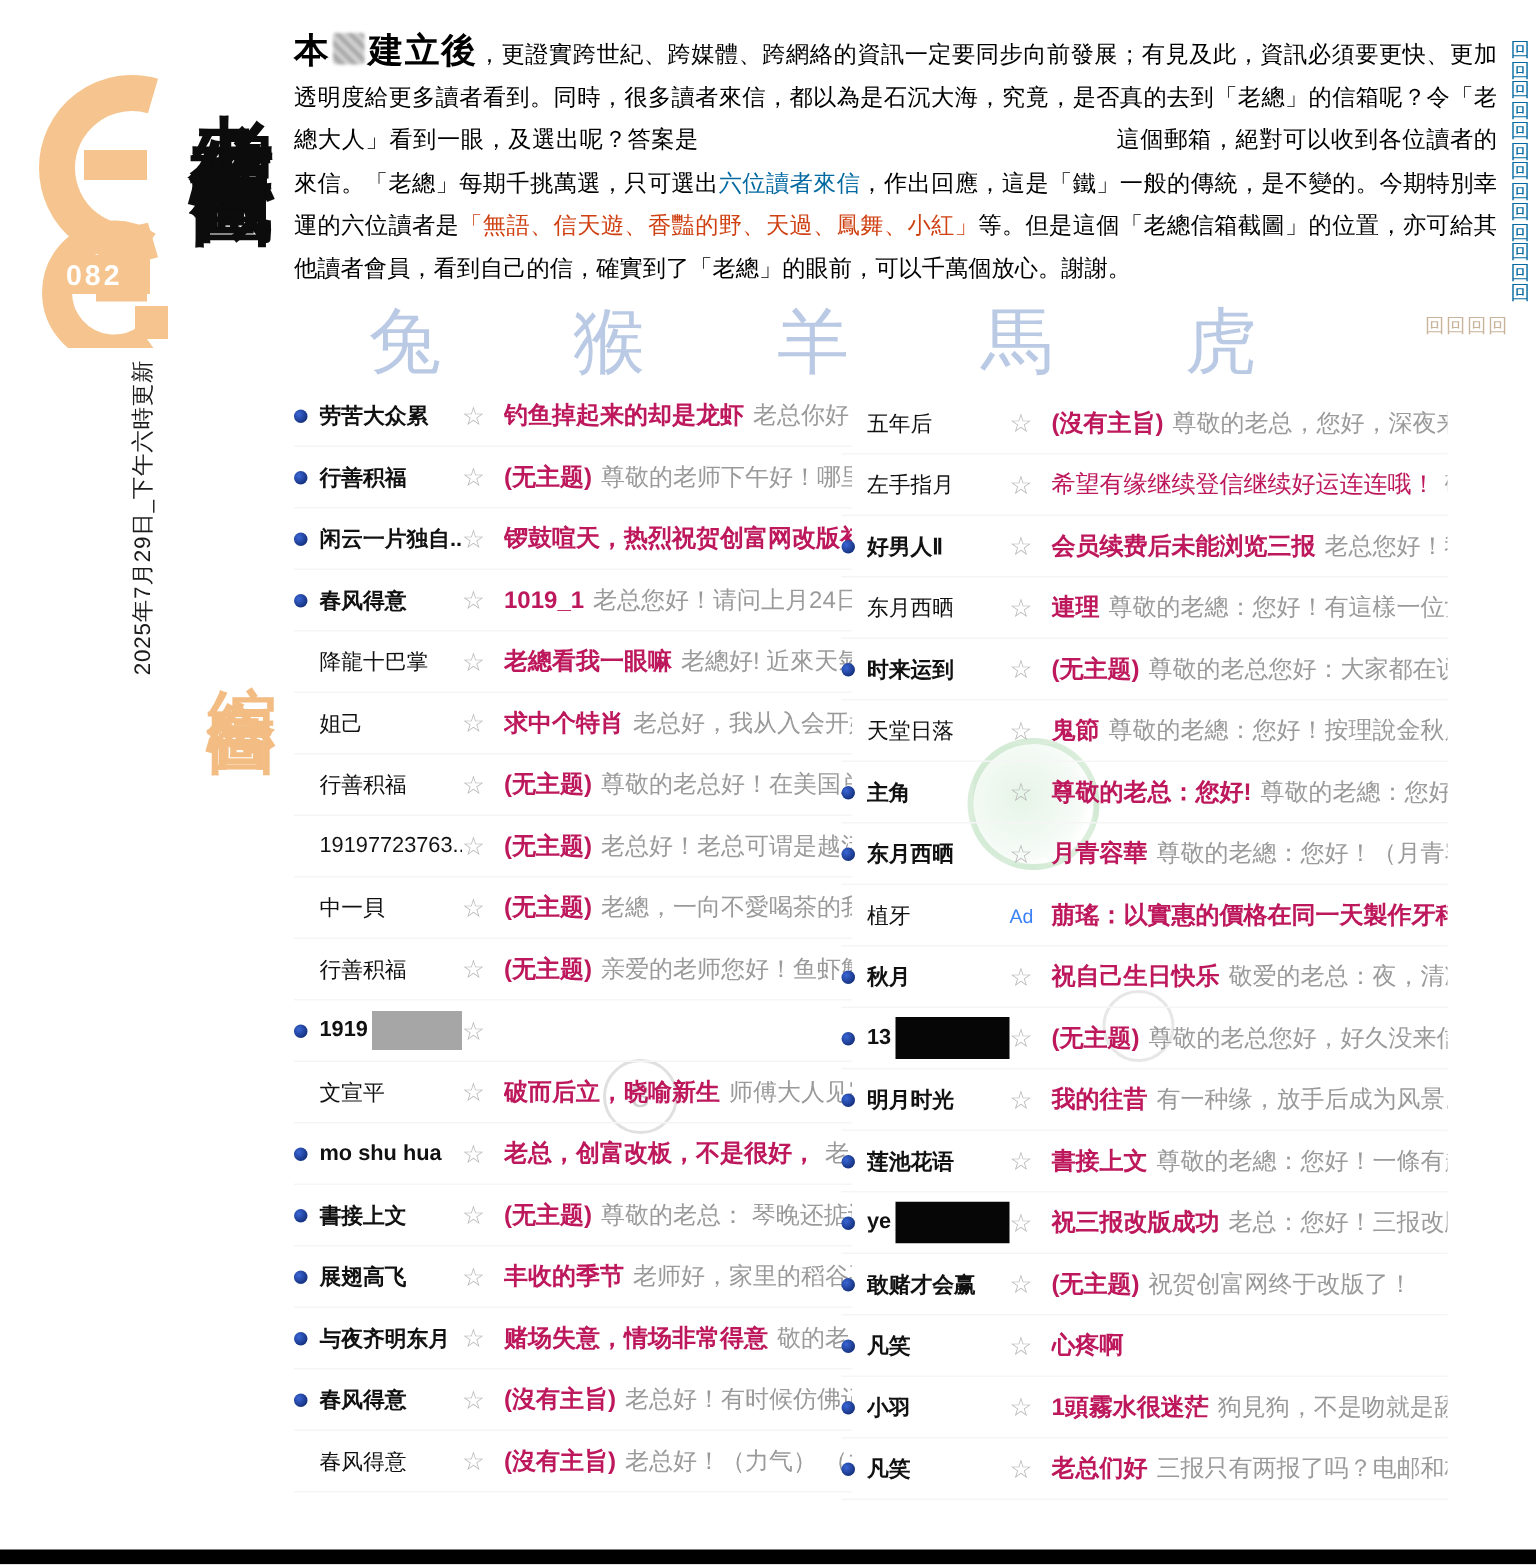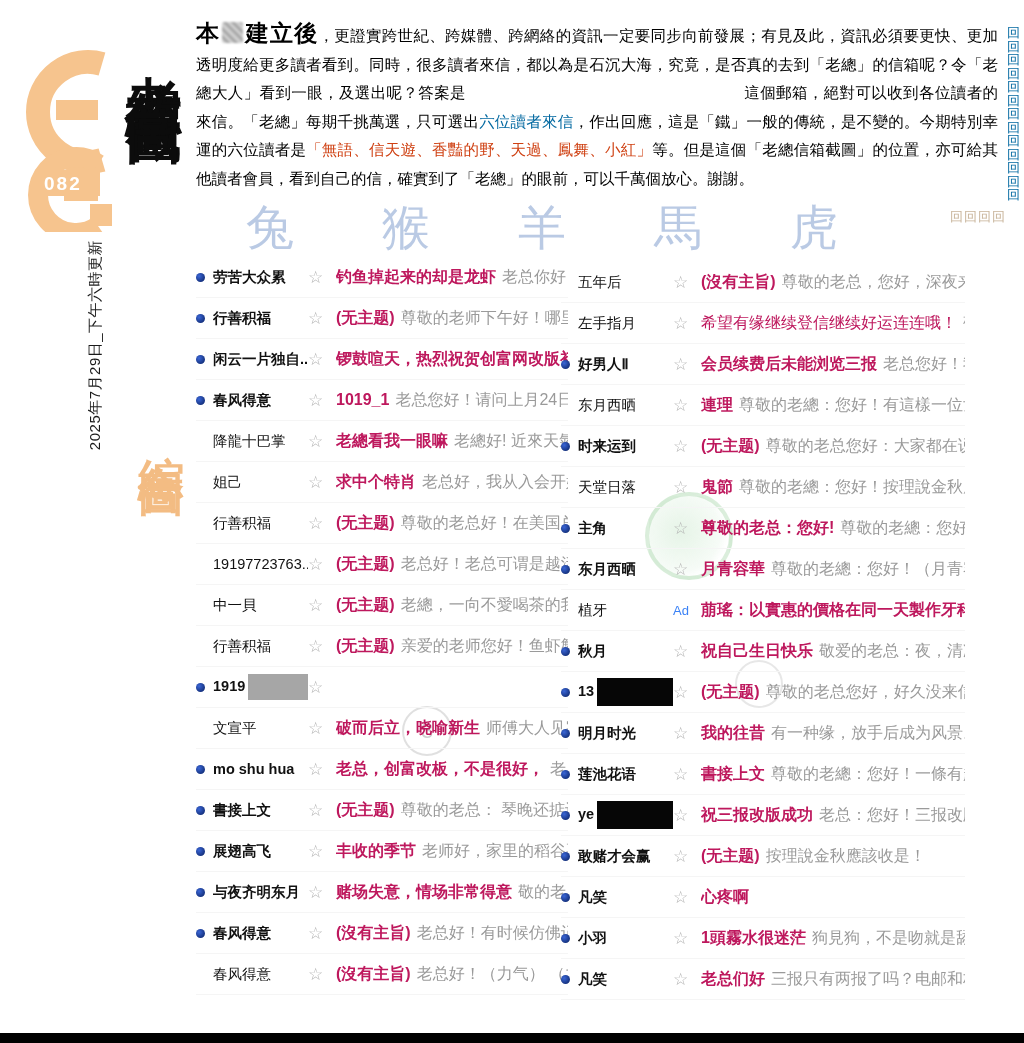--- a/index.html
+++ b/index.html
@@ -307,21 +307,21 @@
       <div class="row">
         <span class="dot"></span>
         <span class="sender b">ye<span class="redact black"></span></span>
         <span class="star">☆</span>
         <span class="line"><span class="subject">祝三报改版成功</span><span class="preview">老总：您好！三报改版，...</span></span>
       </div>
       <div class="row">
         <span class="dot"></span>
         <span class="sender b">敢赌才会赢</span>
         <span class="star">☆</span>
-        <span class="line"><span class="subject">(无主题)</span><span class="preview">按理說金秋應該收是！</span></span>
+        <span class="line"><span class="subject">(无主题)</span><span class="preview">祝贺创富网终于改版了！</span></span>
       </div>
       <div class="row">
         <span class="dot"></span>
         <span class="sender b">凡笑</span>
         <span class="star">☆</span>
         <span class="line"><span class="subject">心疼啊</span></span>
       </div>
       <div class="row">
         <span class="dot"></span>
         <span class="sender b">小羽</span>

